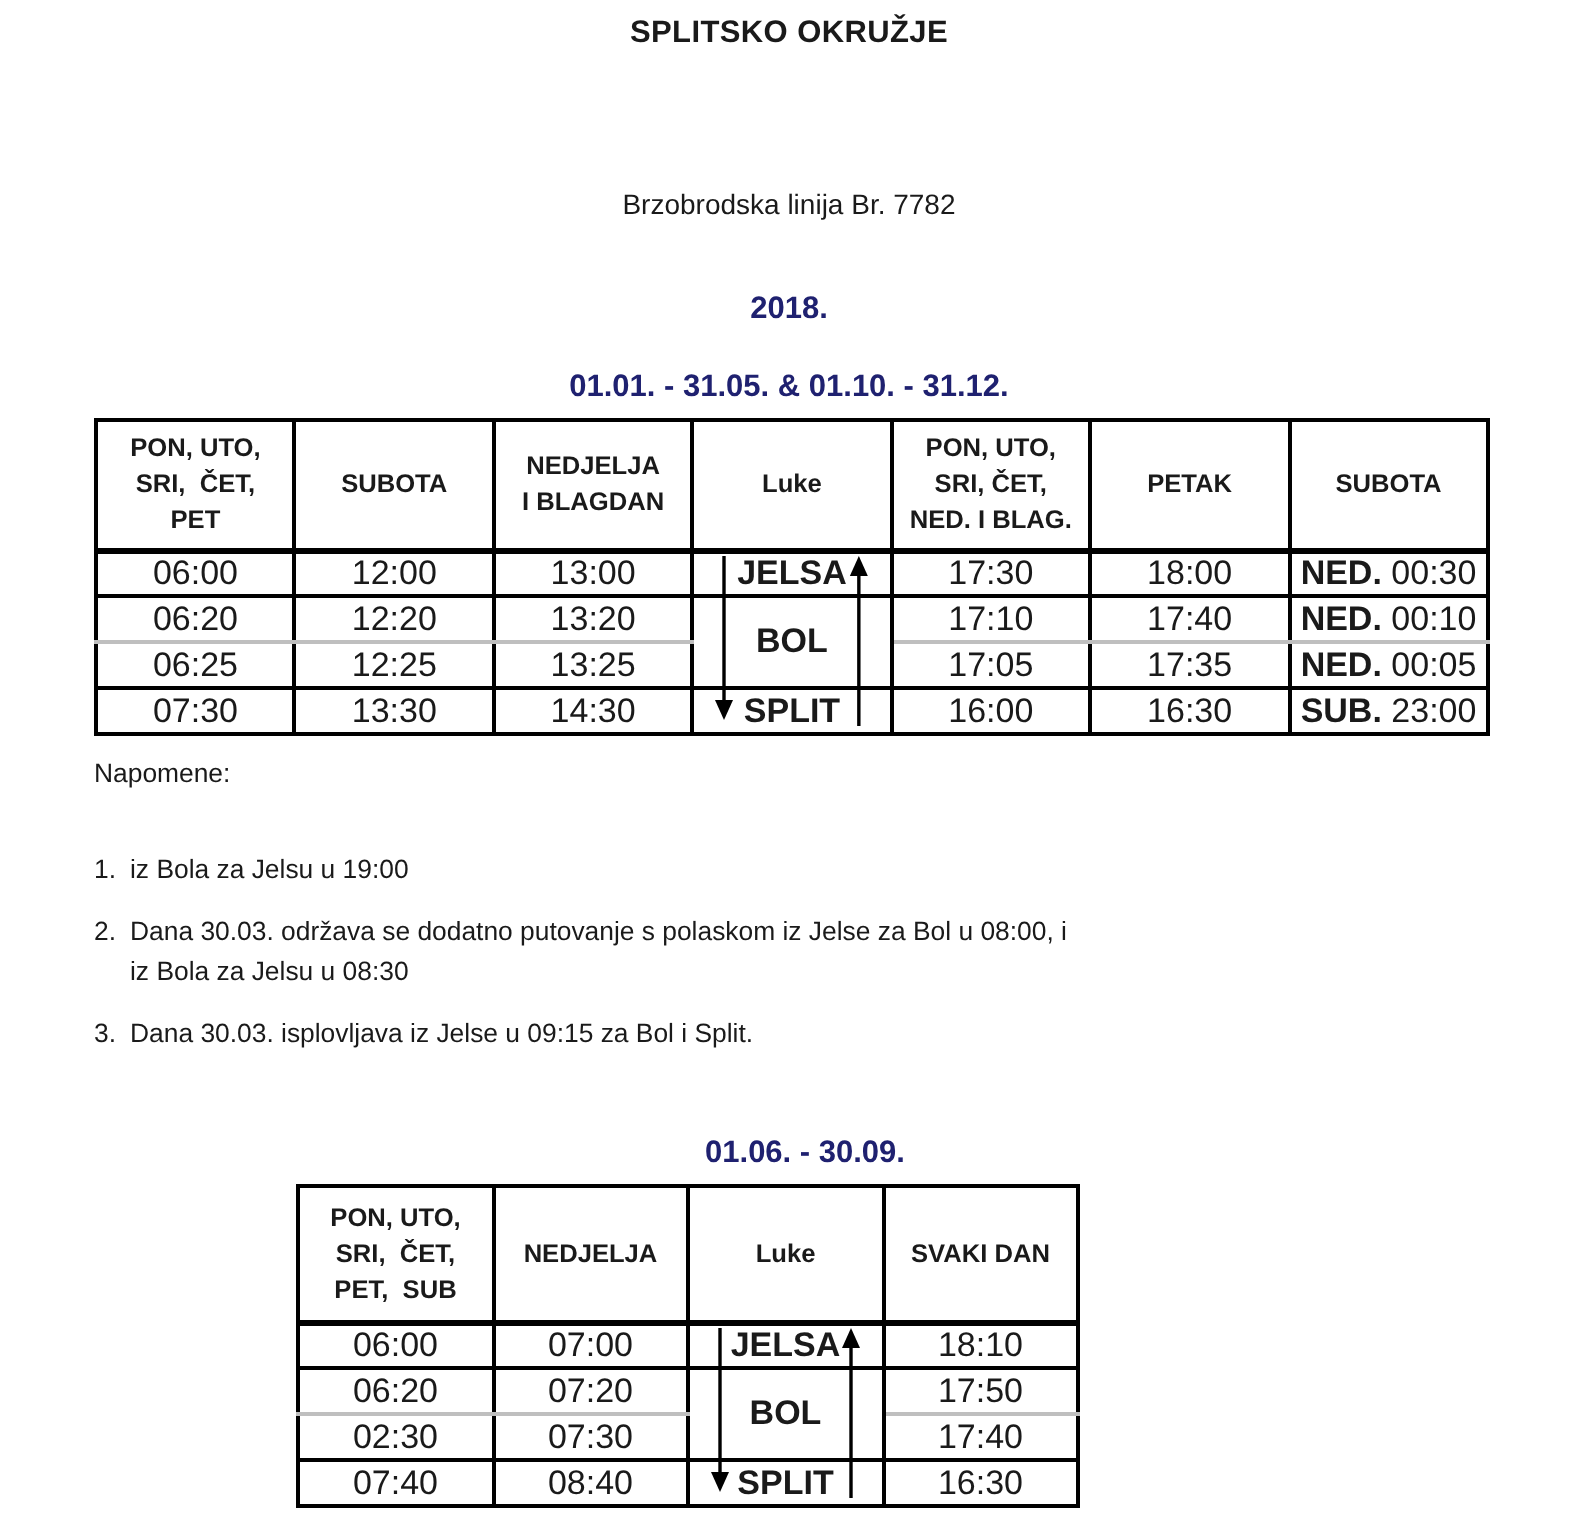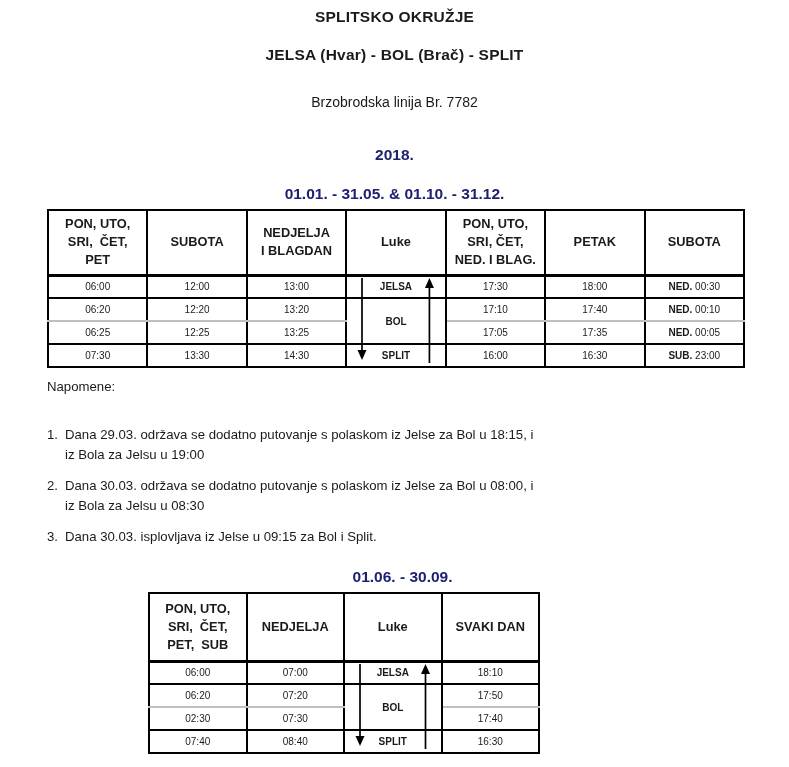--- a/index.html
+++ b/index.html
@@ -43,21 +43,21 @@
   }
   .tt thead th {
     border-bottom: 3px solid #000;
     font-weight: bold;
     font-size: 12.8px;
     line-height: 1.4;
   }
   #wrap1 .tt thead tr { height: 65px; }
   #wrap2 .tt thead tr { height: 68px; }
   .tt tbody tr { height: 23px; }
-  .tt tbody td { font-size: 10px; }
+  .tt tbody td { font-size: 17px; }
   .hl { display: block; white-space: pre; }
   th.luke-h { font-weight: normal; font-size: 14px; }
   td.port { font-weight: bold; position: relative; }
   .pfx { font-weight: bold; }
   td.gray-b { border-bottom: 2px solid #bfbfbf; margin-left: 35px; }
   td.gray-t { border-top: 2px solid #bfbfbf; }
 
   .arrows-svg { position: absolute; pointer-events: none; }
 
   .notes {
@@ -73,21 +73,20 @@
   .note-num { flex: none; width: 18px; }
   .note-line { display: block; }
 </style>
 </head>
 <body>
 
 <div class="page">
 
   <div id="t-district" class="center-line doc-title">SPLITSKO OKRUŽJE</div>
 
-  <div id="t-route" class="center-line doc-title">JELSA (Hvar) - BOL (Brač) - SPLIT</div>
 
   <div id="t-line" class="center-line doc-sub">Brzobrodska linija Br. 7782</div>
 
   <div id="t-year" class="center-line navy">2018.</div>
 
   <div id="t-period1" class="center-line navy">01.01. - 31.05. &amp; 01.10. - 31.12.</div>
 
   <div id="wrap1" class="table-wrap">
       <table class="tt">
         <thead>
@@ -165,21 +164,20 @@
         <line x1="83.421875" y1="12" x2="83.421875" y2="88" stroke="#000" stroke-width="1.7"></line>
       </svg>
     </div>
 
   <div class="notes">
     <div class="notes-label">Napomene:</div>
 
     <div class="note">
       <span class="note-num">1.</span>
       <span class="note-text">
-        <span class="note-line">Dana 29.03. održava se dodatno putovanje s polaskom iz Jelse za Bol u 18:15, i</span>
         <span class="note-line">iz Bola za Jelsu u 19:00</span>
       </span>
     </div>
 
     <div class="note">
       <span class="note-num">2.</span>
       <span class="note-text">
         <span class="note-line">Dana 30.03. održava se dodatno putovanje s polaskom iz Jelse za Bol u 08:00, i</span>
         <span class="note-line">iz Bola za Jelsu u 08:30</span>
       </span>

